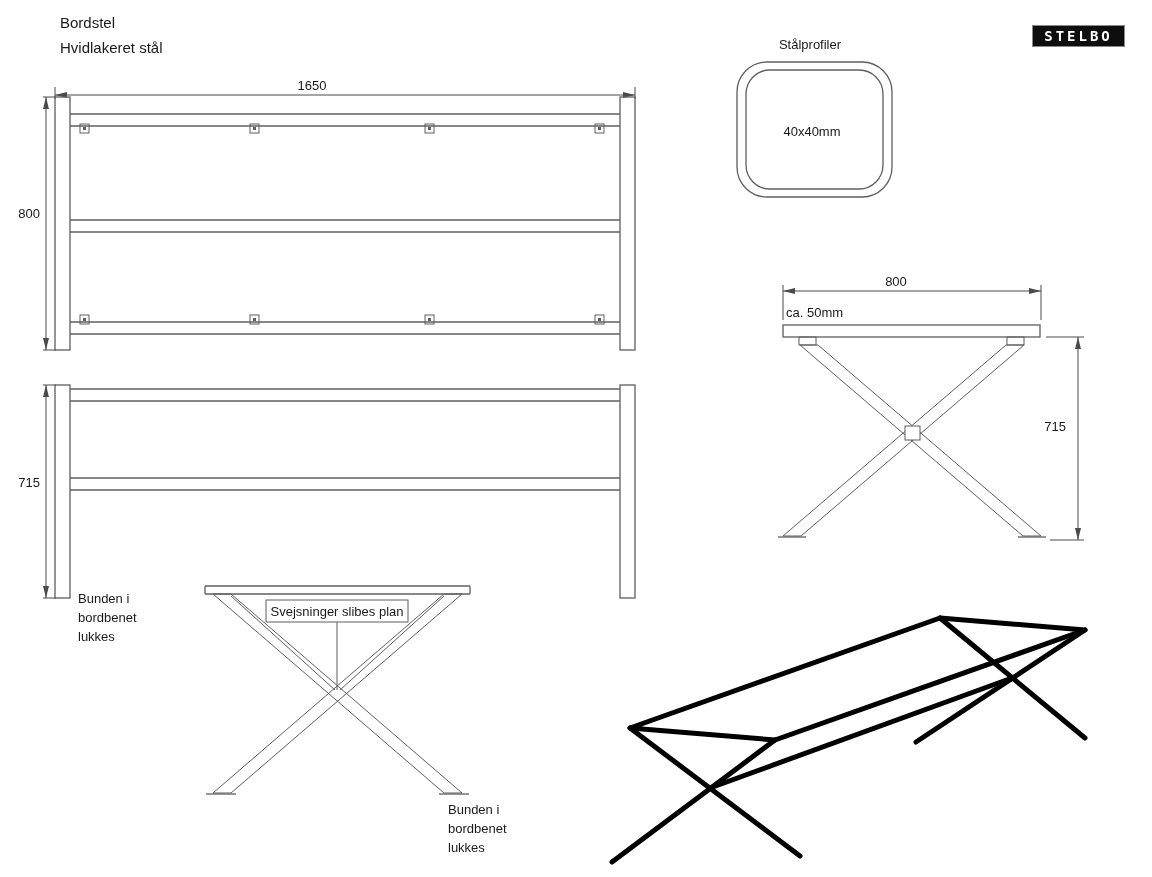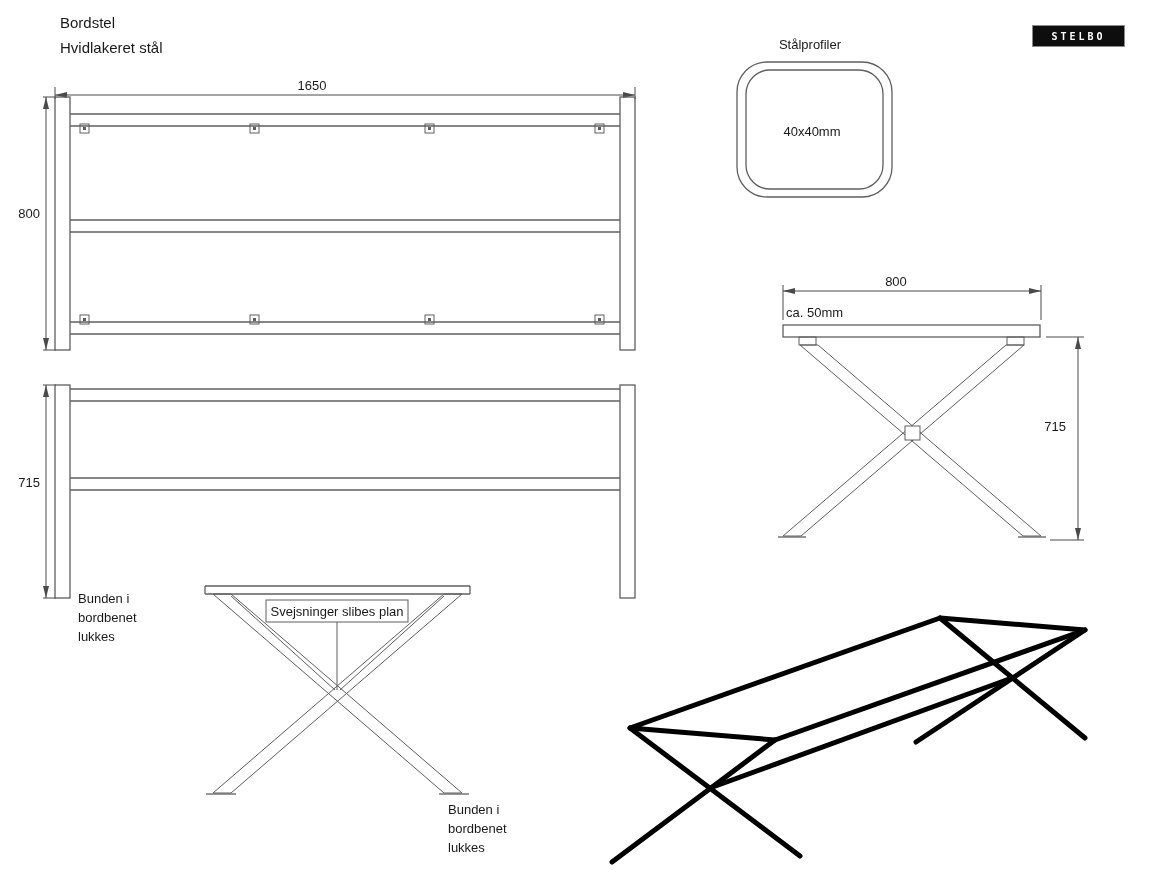--- a/index.html
+++ b/index.html
@@ -13,21 +13,21 @@
   .t-note  { font-size:13px; }
   .ln      { stroke:var(--line,#5f5f5f); stroke-width:1.3; fill:none; }
   .lnthin  { stroke:var(--line,#5f5f5f); stroke-width:1; fill:none; }
   .dim     { stroke:var(--dim,#4a4a4a); stroke-width:1; fill:none; }
   .arr     { fill:var(--dim,#4a4a4a); stroke:none; }
   .dot     { fill:var(--line,#5f5f5f); stroke:none; }
   .whitebox{ fill:#ffffff; stroke:var(--line,#5f5f5f); stroke-width:1; }
   .sketch path { stroke:var(--sketch,#000); stroke-width:5; fill:none; stroke-linecap:round; stroke-linejoin:round; }
   .logo { position:absolute; left:1032px; top:25px; width:93px; height:22px;
           background:#0e0e0e; color:#ffffff; display:flex; align-items:center; justify-content:center;
-          font-family:"DejaVu Sans Mono", monospace; font-weight:bold; font-size:10px; letter-spacing:3px;
+          font-family:"DejaVu Sans Mono", monospace; font-weight:bold; font-size:14px; letter-spacing:3px;
           border:1px solid #8a8a8a; }
 </style>
 </head>
 <body>
 
 <div class="canvas">
 
   <svg width="1152" height="877" viewBox="0 0 1152 877">
 
     <g>

